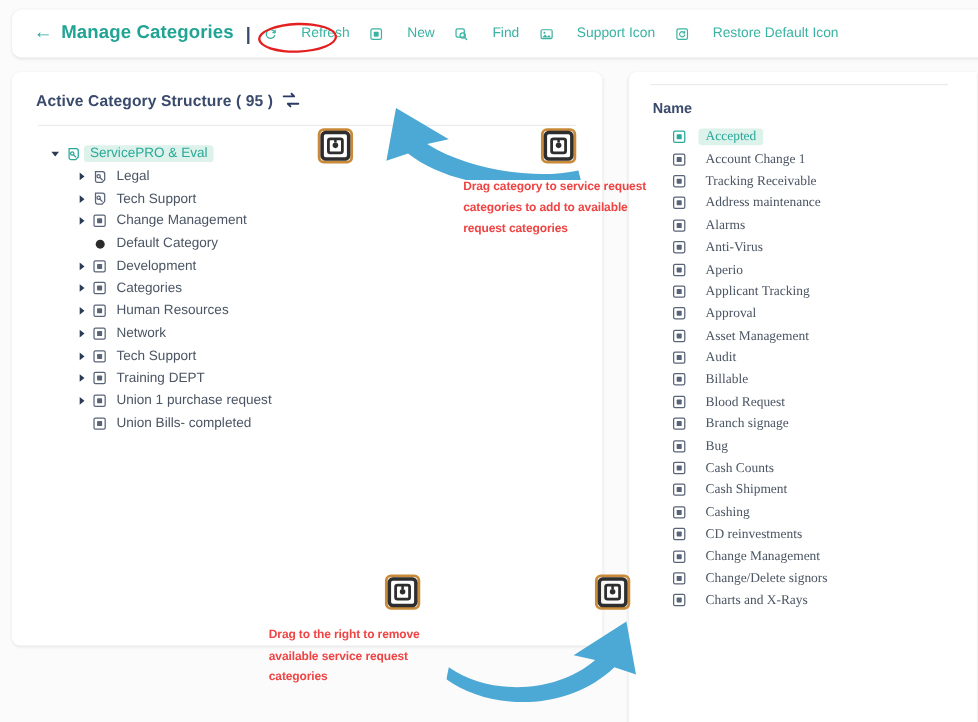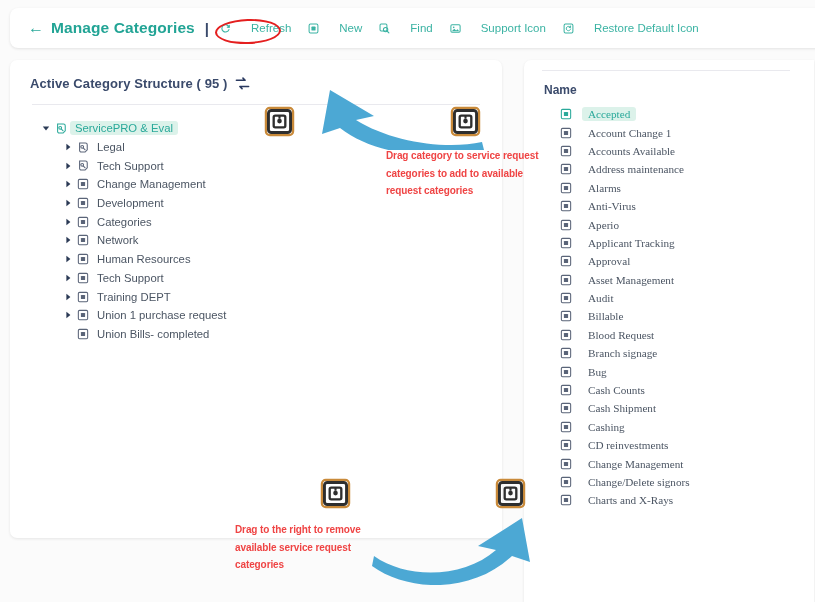--- a/index.html
+++ b/index.html
@@ -155,21 +155,21 @@
   
   .annot {
     position: absolute;
     color: #ef4444;
     font-size: 10px;
     font-weight: bold;
     line-height: 17.5px;
     letter-spacing: -0.1px;
   }
   #annot-top    { left: 386px; top: 147px; width: 165px; }
-  #annot-bottom { left: 235px; top: 521px; width: 150px; }
+  #annot-bottom { left: 224px; top: 521px; width: 150px; }
 
   .drag-icon { position: absolute; }
   #drag-1 { left: 264px; top: 106px; }
   #drag-2 { left: 450px; top: 106px; }
   #drag-3 { left: 320px; top: 478px; }
   #drag-4 { left: 495px; top: 478px; }
 
   .arrow-svg { position: absolute; pointer-events: none; }
   #arrow-top    { left: 296px; top: 80px; }
   #arrow-bottom { left: 372px; top: 500px; }
@@ -304,20 +304,29 @@
           </span>
           <span class="tree-ic">
             <svg width="12" height="12" viewBox="0 0 16 16">
               <rect x="1.8" y="1.8" width="12.4" height="12.4" rx="1.6" fill="none" stroke="#5a6478" stroke-width="1.4"></rect>
               <rect x="5.2" y="5.2" width="5.6" height="5.6" rx="0.8" fill="#5a6478"></rect>
             </svg>
           </span>
           <span class="tree-label">Change Management</span>
         </div>
         <div class="tree-row depth2">
+          <span class="caret spacer"></span>
+          <span class="tree-ic">
+            <svg width="13" height="13" viewBox="0 0 16 16">
+              <circle cx="8" cy="8" r="4.6" fill="#2b2b2b"></circle>
+            </svg>
+          </span>
+          <span class="tree-label">Default Category</span>
+        </div>
+        <div class="tree-row depth2">
           <span class="caret">
             <svg width="8" height="8" viewBox="0 0 10 10">
               <path d="M3 1v8l5-4z" fill="#2b3a55"></path>
             </svg>
           </span>
           <span class="tree-ic">
             <svg width="12" height="12" viewBox="0 0 16 16">
               <rect x="1.8" y="1.8" width="12.4" height="12.4" rx="1.6" fill="none" stroke="#5a6478" stroke-width="1.4"></rect>
               <rect x="5.2" y="5.2" width="5.6" height="5.6" rx="0.8" fill="#5a6478"></rect>
             </svg>
@@ -343,35 +352,35 @@
             <svg width="8" height="8" viewBox="0 0 10 10">
               <path d="M3 1v8l5-4z" fill="#2b3a55"></path>
             </svg>
           </span>
           <span class="tree-ic">
             <svg width="12" height="12" viewBox="0 0 16 16">
               <rect x="1.8" y="1.8" width="12.4" height="12.4" rx="1.6" fill="none" stroke="#5a6478" stroke-width="1.4"></rect>
               <rect x="5.2" y="5.2" width="5.6" height="5.6" rx="0.8" fill="#5a6478"></rect>
             </svg>
           </span>
+          <span class="tree-label">Human Resources</span>
+        </div>
+        <div class="tree-row depth2">
+          <span class="caret">
+            <svg width="8" height="8" viewBox="0 0 10 10">
+              <path d="M3 1v8l5-4z" fill="#2b3a55"></path>
+            </svg>
+          </span>
+          <span class="tree-ic">
+            <svg width="12" height="12" viewBox="0 0 16 16">
+              <rect x="1.8" y="1.8" width="12.4" height="12.4" rx="1.6" fill="none" stroke="#5a6478" stroke-width="1.4"></rect>
+              <rect x="5.2" y="5.2" width="5.6" height="5.6" rx="0.8" fill="#5a6478"></rect>
+            </svg>
+          </span>
           <span class="tree-label">Network</span>
-        </div>
-        <div class="tree-row depth2">
-          <span class="caret">
-            <svg width="8" height="8" viewBox="0 0 10 10">
-              <path d="M3 1v8l5-4z" fill="#2b3a55"></path>
-            </svg>
-          </span>
-          <span class="tree-ic">
-            <svg width="12" height="12" viewBox="0 0 16 16">
-              <rect x="1.8" y="1.8" width="12.4" height="12.4" rx="1.6" fill="none" stroke="#5a6478" stroke-width="1.4"></rect>
-              <rect x="5.2" y="5.2" width="5.6" height="5.6" rx="0.8" fill="#5a6478"></rect>
-            </svg>
-          </span>
-          <span class="tree-label">Human Resources</span>
         </div>
         <div class="tree-row depth2">
           <span class="caret">
             <svg width="8" height="8" viewBox="0 0 10 10">
               <path d="M3 1v8l5-4z" fill="#2b3a55"></path>
             </svg>
           </span>
           <span class="tree-ic">
             <svg width="12" height="12" viewBox="0 0 16 16">
               <rect x="1.8" y="1.8" width="12.4" height="12.4" rx="1.6" fill="none" stroke="#5a6478" stroke-width="1.4"></rect>
@@ -443,21 +452,21 @@
           </span>
           <span class="avail-label">Account Change 1</span>
         </div>
         <div class="avail-row">
           <span class="avail-ic">
             <svg width="12" height="12" viewBox="0 0 16 16">
               <rect x="1.8" y="1.8" width="12.4" height="12.4" rx="1.6" fill="none" stroke="#5a6478" stroke-width="1.4"></rect>
               <rect x="5.2" y="5.2" width="5.6" height="5.6" rx="0.8" fill="#5a6478"></rect>
             </svg>
           </span>
-          <span class="avail-label">Accounts Available</span>
+          <span class="avail-label">Tracking Receivable</span>
         </div>
         <div class="avail-row">
           <span class="avail-ic">
             <svg width="12" height="12" viewBox="0 0 16 16">
               <rect x="1.8" y="1.8" width="12.4" height="12.4" rx="1.6" fill="none" stroke="#5a6478" stroke-width="1.4"></rect>
               <rect x="5.2" y="5.2" width="5.6" height="5.6" rx="0.8" fill="#5a6478"></rect>
             </svg>
           </span>
           <span class="avail-label">Address maintenance</span>
         </div>

